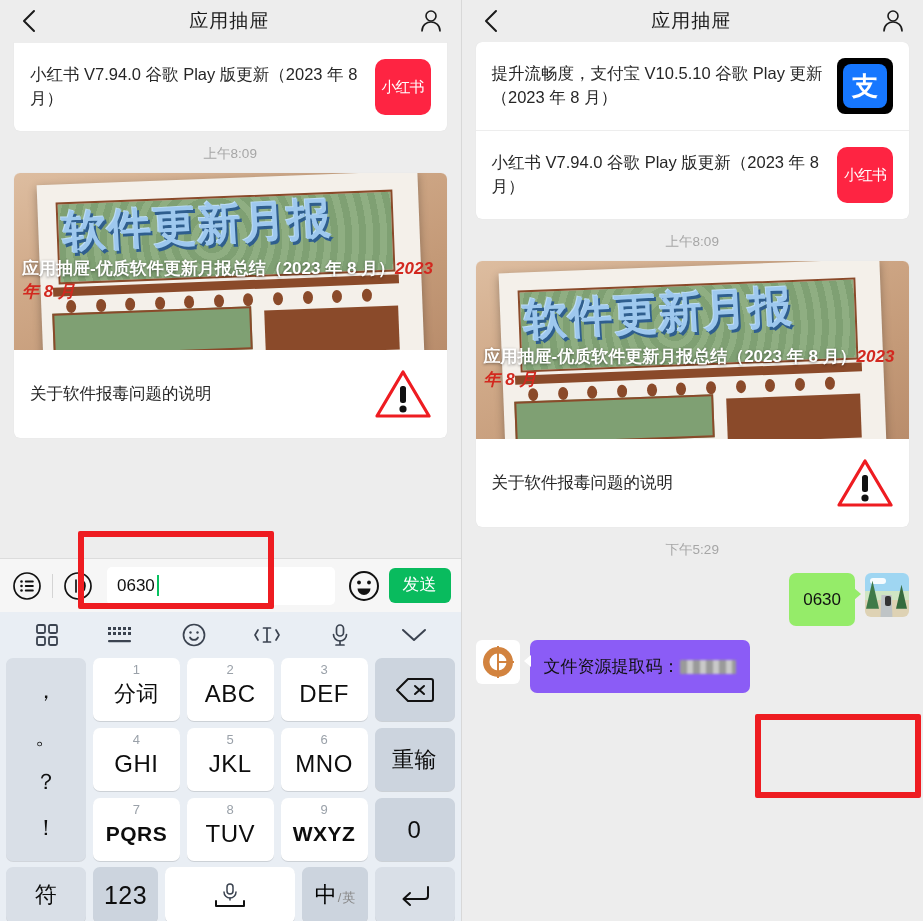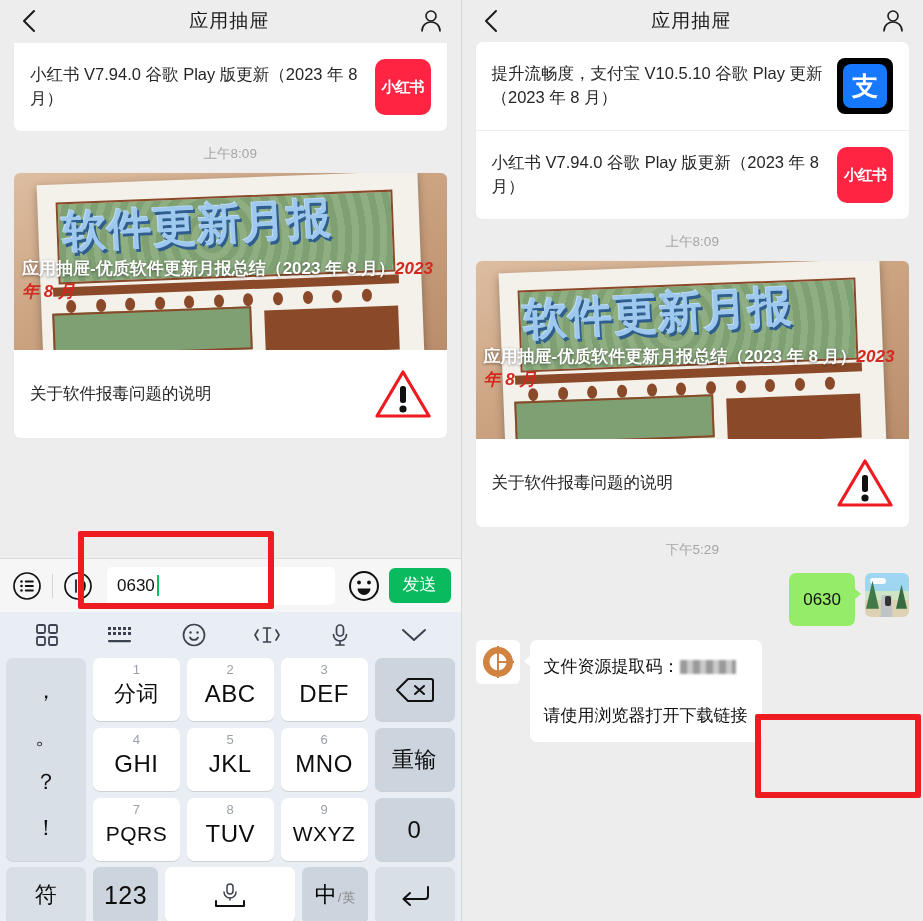--- a/index.html
+++ b/index.html
@@ -88,21 +88,21 @@
     text-shadow:none;
   }
   .card-row {
     display:flex; align-items:center; justify-content:space-between;
     padding: 16px 16px; gap: 12px; min-height: 86px;
   }
   .card-row + .card-row { border-top: 1px solid #ededed; }
   .card-row-text { font-size: 16.5px; line-height: 1.45; color:#262626; flex:1; }
   .thumb { width: 56px; height: 56px; border-radius: 10px; flex: 0 0 56px; overflow:hidden; position:relative; }
   .thumb.xhs { background:#fe2442; display:flex; align-items:center; justify-content:center; }
-  .thumb.xhs span { color:#fff; font-size:15px; font-weight:700; letter-spacing:-1px; font-family:"DejaVu Sans",sans-serif; }
+  .thumb.xhs span { color:#fff; font-size:15px; font-weight:400; letter-spacing:-1px; font-family:"DejaVu Sans",sans-serif; }
   .thumb.alipay { background:#000; border-radius:8px; display:flex; align-items:center; justify-content:center; }
   .thumb.alipay .inner {
     width:44px; height:44px; border-radius:8px; background:#1677ff;
     display:flex; align-items:center; justify-content:center;
     color:#fff; font-size:26px; font-weight:700; font-family:"DejaVu Sans",sans-serif;
   }
   .thumb.warn { background:#fff; display:flex; align-items:center; justify-content:center; border-radius:0; }
 
   
   .banner {
@@ -135,21 +135,21 @@
   .avatar.scene { background: linear-gradient(#9fd6f2 0 42%, #cfe6c4 42% 62%, #ded2b4 62% 100%); }
   .avatar.scene .tree-l { position:absolute; left:1px; top:8px; width:13px; height:28px; background:#3f7a48; clip-path: polygon(50% 0,100% 100%,0 100%); }
   .avatar.scene .tree-r { position:absolute; right:2px; top:12px; width:11px; height:24px; background:#356b3e; clip-path: polygon(50% 0,100% 100%,0 100%); }
   .avatar.scene .road { position:absolute; left:36%; top:48%; width:26%; height:52%; background:#bfc4c6; transform: perspective(20px) rotateX(8deg); }
   .avatar.scene .rider { position:absolute; left:46%; top:52%; width:6px; height:10px; background:#333; border-radius:2px; }
   .avatar.scene .cloud { position:absolute; left:5px; top:5px; width:16px; height:6px; background:#fff; border-radius:6px; opacity:.9; }
 
   .bubble {
     position:relative; max-width: 300px; padding: 13px 14px;
     border-radius: 7px; font-size: 17px; line-height: 1.6; color:#111;
-    background:#ffffff;
+    background:#8b5cf6;
   }
   .bubble.in::before {
     content:""; position:absolute; left:-6px; top:15px;
     border-top:6px solid transparent; border-bottom:6px solid transparent;
     border-right:7px solid #fff;
   }
   .bubble.out { background:#95ec69; }
   .bubble.out::after {
     content:""; position:absolute; right:-6px; top:15px;
     border-top:6px solid transparent; border-bottom:6px solid transparent;
@@ -192,21 +192,21 @@
   .kb-grid { display:grid; grid-template-columns: 80px 1fr 1fr 1fr 80px; grid-auto-rows: 63px; gap:7px; padding: 0 6px 6px 6px; }
   .key {
     background:#fff; border-radius:7px; display:flex; flex-direction:column;
     align-items:center; justify-content:center; position:relative;
     box-shadow: 0 1px 0 rgba(0,0,0,.12); cursor:pointer;
   }
   .key.func { background:#ccd4de; }
   .key.side { background:#d9dfe7; }
   .key .num { font-size:13px; color:#9aa1a9; position:absolute; top:5px; line-height:1; }
   .key .lbl { font-size:24px; color:#0d0d0d; font-weight:400; margin-top:8px; letter-spacing:.5px; }
-  .key .lbl.sm { font-size:21px; margin-top:0; }
+  .key .lbl.sm { font-size:21px; margin-top:0;font-weight:bold; }
   .key .lbl.cn { font-size:22px; margin-top:8px; }
   .col-punct { grid-row: span 3; background:#d9dfe7; border-radius:7px;
                display:flex; flex-direction:column; align-items:center; justify-content:space-around;
                padding: 10px 0; font-size:22px; color:#111; box-shadow:0 1px 0 rgba(0,0,0,.10); }
   .col-punct span { line-height:1; }
   .kb-bottom { display:grid; grid-template-columns: 80px 1fr 2fr 1fr 80px; gap:7px; padding:0 6px 6px 6px; height:62px; }
   .kb-bottom .key { height:100%; }
   .lang .cn-big { font-size:22px; }
   .lang .en-sm { font-size:13px; color:#888; }
 </style>
@@ -571,20 +571,19 @@
         <div class="avatar logo">
           <svg width="36" height="36" viewBox="0 0 36 36">
             <circle cx="18" cy="18" r="15" fill="#d2833f"></circle>
             <circle cx="18" cy="18" r="8.5" fill="#fff"></circle>
             <rect x="17" y="2" width="2" height="32" fill="#d2833f"></rect>
             <rect x="18" y="17" width="16" height="2" fill="#d2833f"></rect>
           </svg>
         </div>
         <div class="bubble in">
           <div><span>文件资源提取码：</span><span class="redact"></span></div>
-          <div class="line2">请使用浏览器打开下载链接</div>
         </div>
       </div>
     </div>
 
     <div class="annot annot-bubble"></div>
   </div>
 </div>
 
 </body></html>

